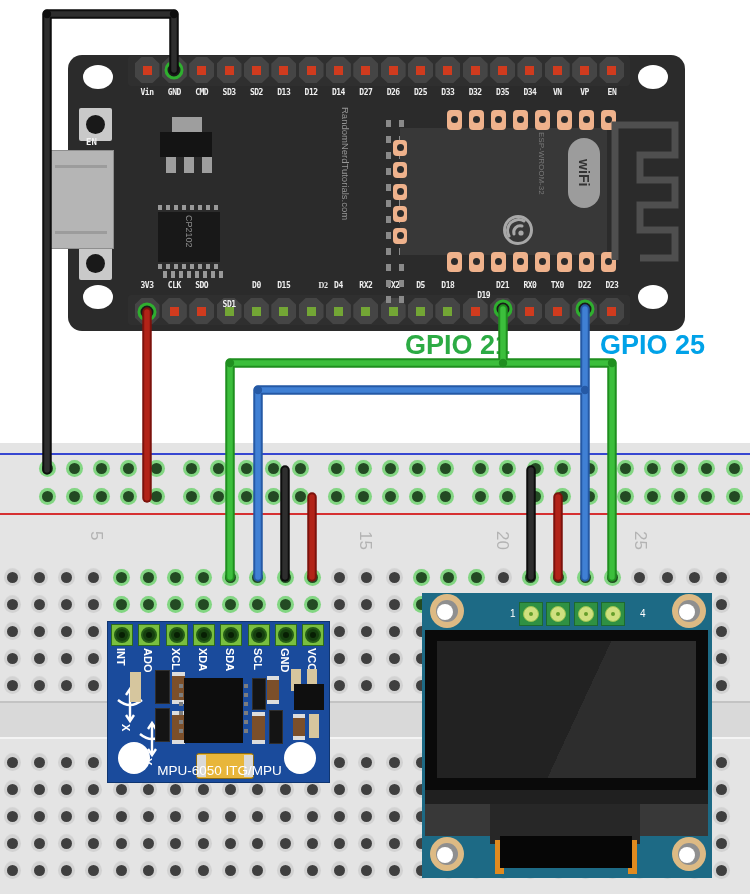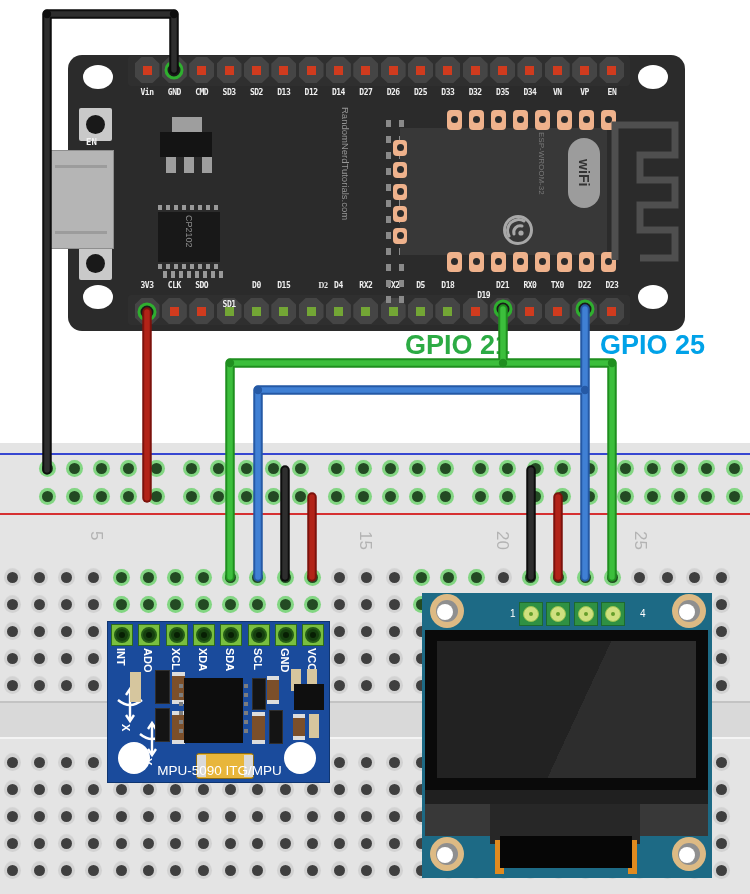--- a/index.html
+++ b/index.html
@@ -544,21 +544,21 @@
     <div class="smd" style="left:144px;top:90px;width:13px;height:32px;background:#7b4f2a;border-top:4px solid #ddd;border-bottom:4px solid #ddd;box-sizing:border-box;"></div>
     <div class="smd" style="left:161px;top:88px;width:12px;height:32px;background:#141414;border:1px solid #2e2e2e;"></div>
     <div class="smd" style="left:183px;top:47px;width:10px;height:22px;background:#d6c69e;"></div>
     <div class="smd" style="left:199px;top:47px;width:10px;height:22px;background:#d6c69e;"></div>
     <div class="smd" style="left:186px;top:62px;width:30px;height:26px;background:#0f0f0f;"></div>
     <div class="smd" style="left:185px;top:92px;width:12px;height:26px;background:#7b4f2a;border-top:4px solid #ddd;border-bottom:4px solid #ddd;box-sizing:border-box;"></div>
     <div class="smd" style="left:201px;top:92px;width:10px;height:24px;background:#d6c69e;"></div>
     <div id="ycap"></div>
     <div class="mpu-hole" style="left:10px;top:120px;"></div>
     <div class="mpu-hole" style="left:176px;top:120px;"></div>
-    <div id="mpu-text">MPU-5090 ITG/MPU</div>
+    <div id="mpu-text">MPU-6050 ITG/MPU</div>
   </div>
 
   <div id="esp32">
     <div class="mount-hole" style="left:15px;top:10px;"></div>
     <div class="mount-hole" style="left:570px;top:10px;"></div>
     <div class="mount-hole" style="left:15px;top:230px;"></div>
     <div class="mount-hole" style="left:570px;top:230px;"></div>
 
     <div class="pin-strip" style="top:1px;"></div>
     <div class="pin-strip" style="top:240px;"></div>

